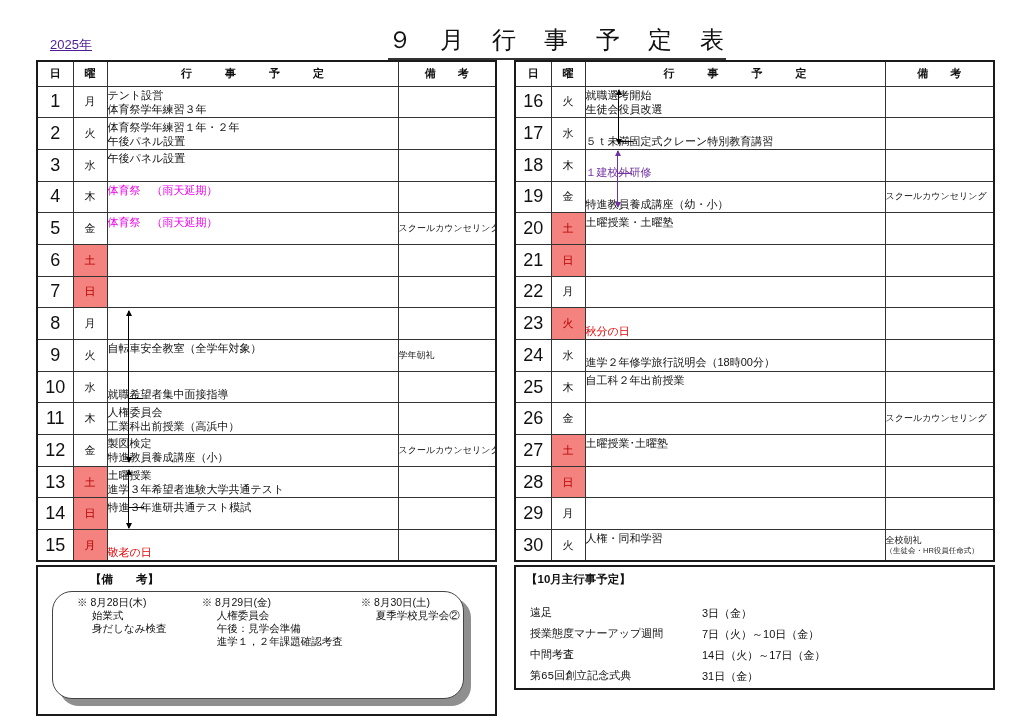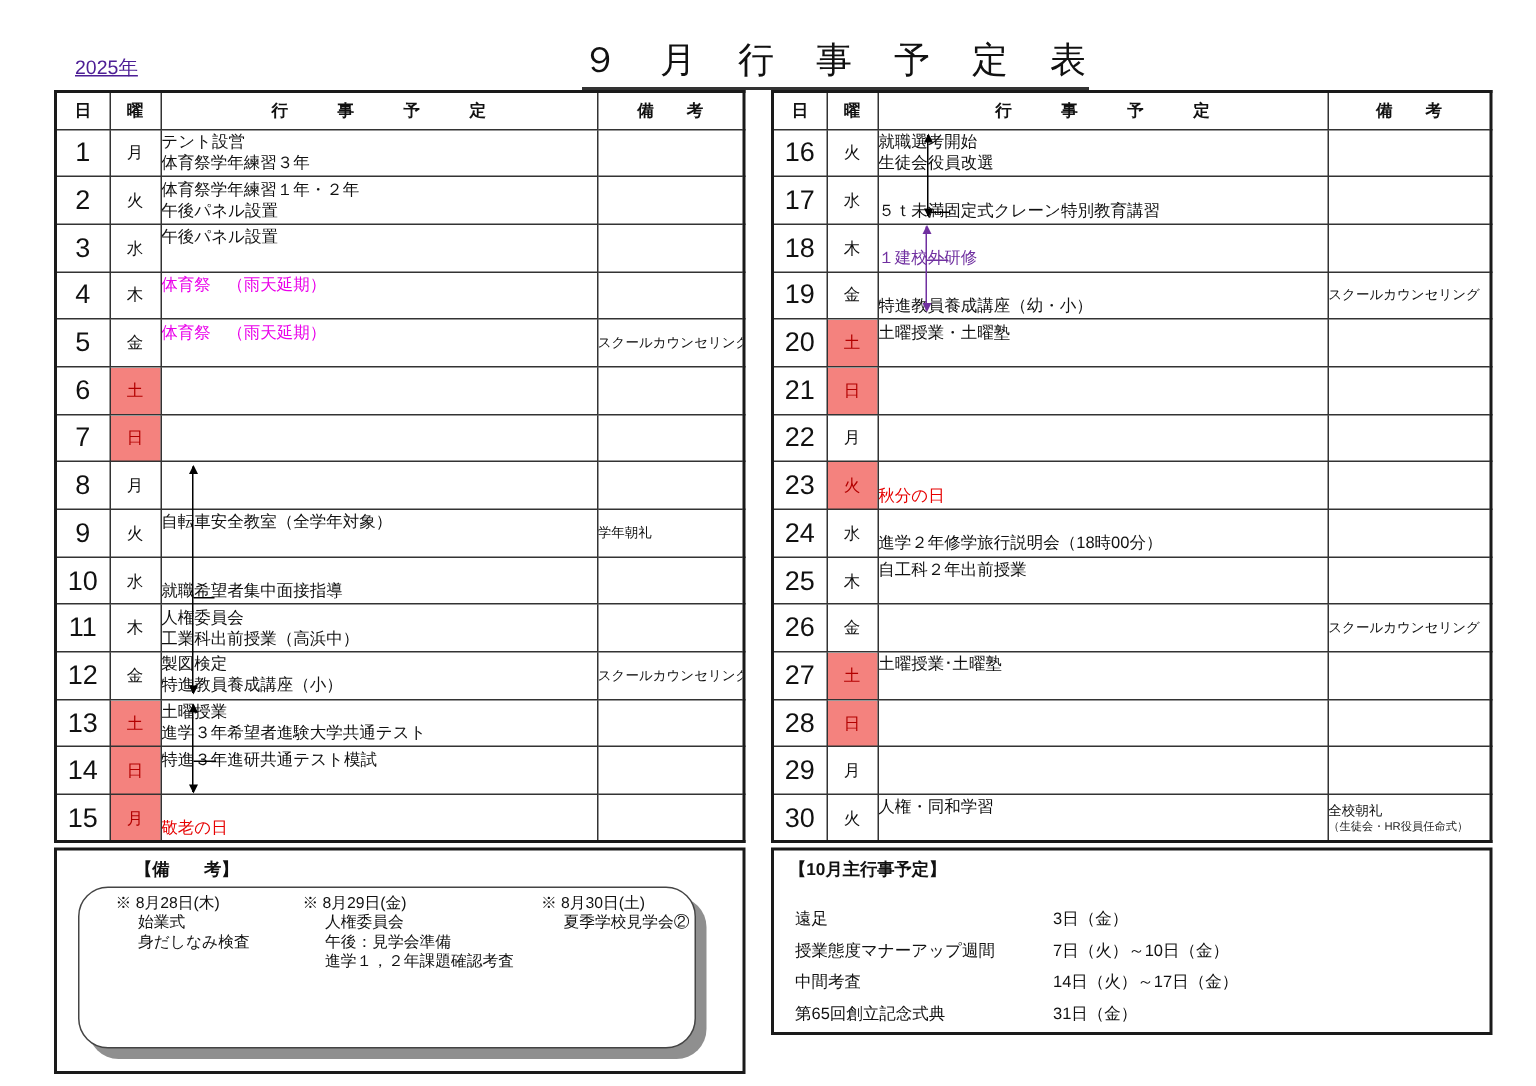--- a/index.html
+++ b/index.html
@@ -83,21 +83,21 @@
   #ncol2{width:152px;}
   #ncol3{width:120px;}
 
   .oct-box{
     position:absolute;left:514px;top:565px;width:481px;height:125px;
     border:2px solid #1a1a1a;box-sizing:border-box;
   }
   .oct-title{position:absolute;left:10px;top:5px;font-size:11.5px;font-weight:bold;}
   .oct-items{position:absolute;left:14px;top:36px;right:10px;}
   .oct-row{display:flex;font-size:11px;line-height:21px;}
-  .oct-row .on{width:172px;white-space:nowrap;}
+  .oct-row .on{width:172px;white-space:nowrap;font-family:Liberation Mono, monospace;}
   .oct-row .od{white-space:nowrap;}
 </style>
 </head>
 <body>
 
 <div id="page">
 
   <div class="year">2025年</div>
   <div class="main-title">９　月　行　事　予　定　表</div>
 

